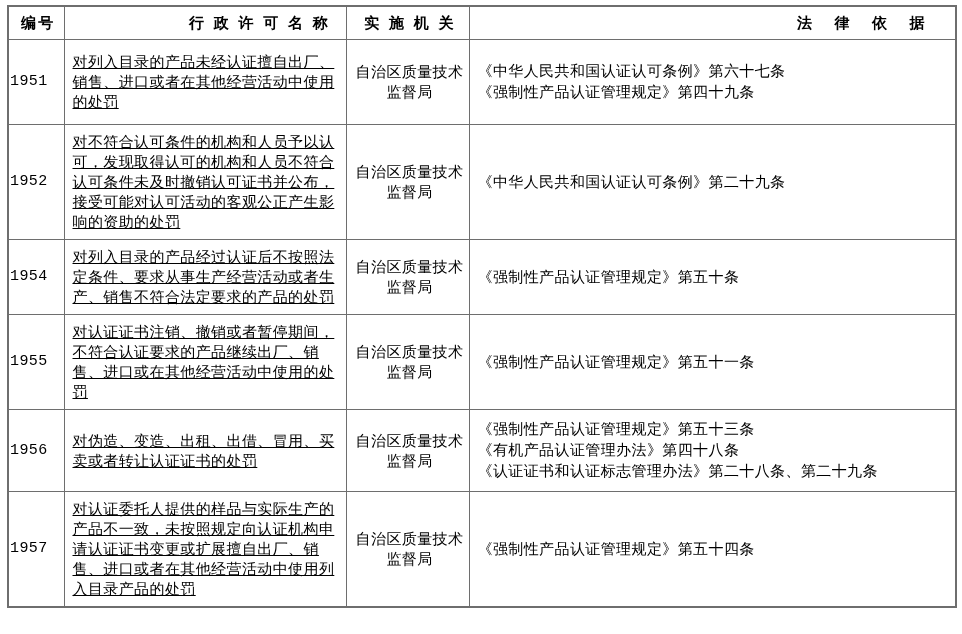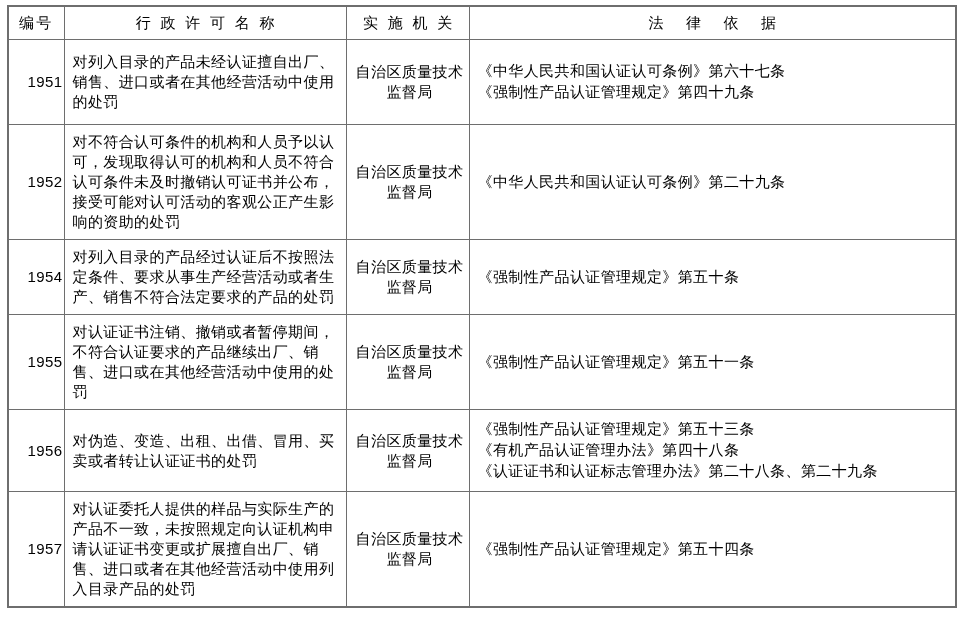--- a/index.html
+++ b/index.html
@@ -30,37 +30,37 @@
     word-break: break-all;
   }
   table.permits { border: 2px solid #6e6e6e; }
 
   col.c-id     { width: 56px;  }
   col.c-name   { width: 282px; }
   col.c-agency { width: 123px; }
   col.c-legal  { width: 487px; }
 
   thead th {
-    font-weight: normal;
-    text-align: center;
+    font-weight: bold;
+    text-align: right;
     height: 28px;
-    padding: 2px 0;
+    padding: 2px 8px;
     white-space: nowrap;
     overflow: hidden;
   }
   th.h-id     { letter-spacing: 0.15em; }
   th.h-name   { letter-spacing: 0.65em; text-indent: 0.65em; }
   th.h-agency { letter-spacing: 0.65em; text-indent: 0.65em; margin-top: 14px; }
   th.h-legal  { letter-spacing: 1.5em;  text-indent: 1.5em; }
 
   td.cell-id {
-    text-align: right;
-    font-family: Liberation Sans, sans-serif;
+    text-align: left;
+    font-family: Liberation Mono, monospace;
   }
-  td.cell-name   { padding: 7px 5px 7px 8px; text-align: left; }
+  td.cell-name   { padding: 7px 5px 7px 8px; text-align: left; text-decoration: underline; }
   td.cell-agency { padding: 7px 4px 7px 8px; text-align: center; }
   td.cell-legal  { padding: 7px 20px 7px 8px; text-align: left; }
   .legal-line { line-height: 21px; }
 
   
   tbody tr:nth-child(1) { height: 85px; }
   tbody tr:nth-child(2) { height: 114px; }
   tbody tr:nth-child(3) { height: 65px; }
   tbody tr:nth-child(4) { height: 78px; }
   tbody tr:nth-child(5) { height: 82px; }

